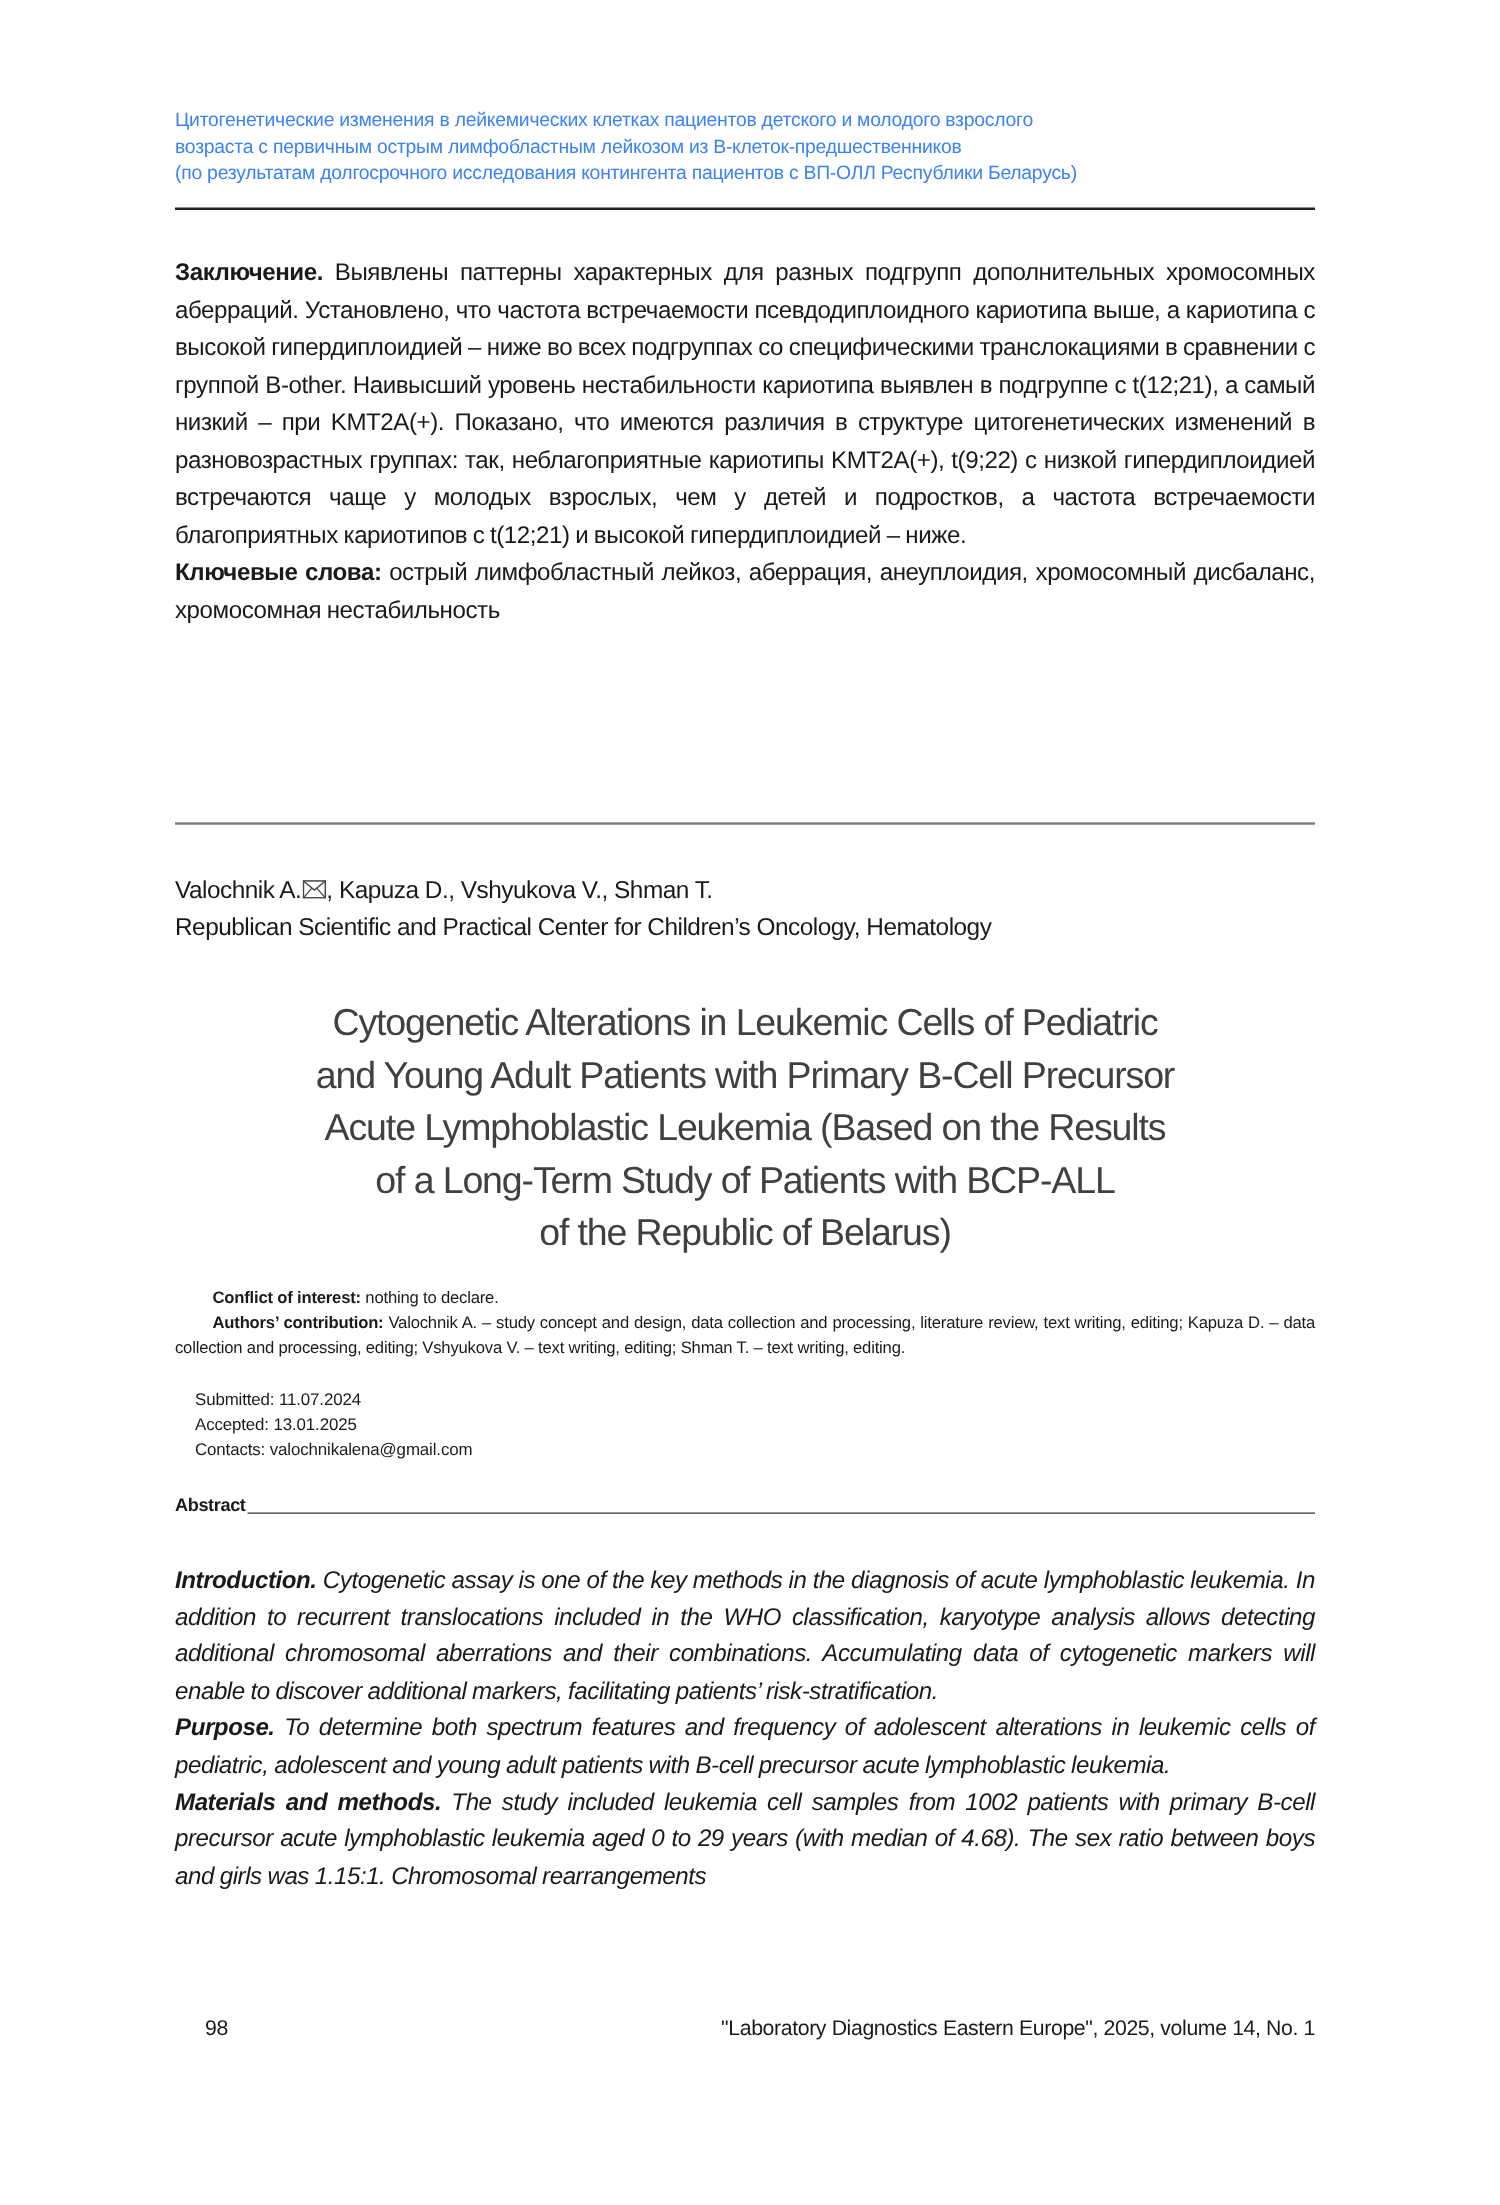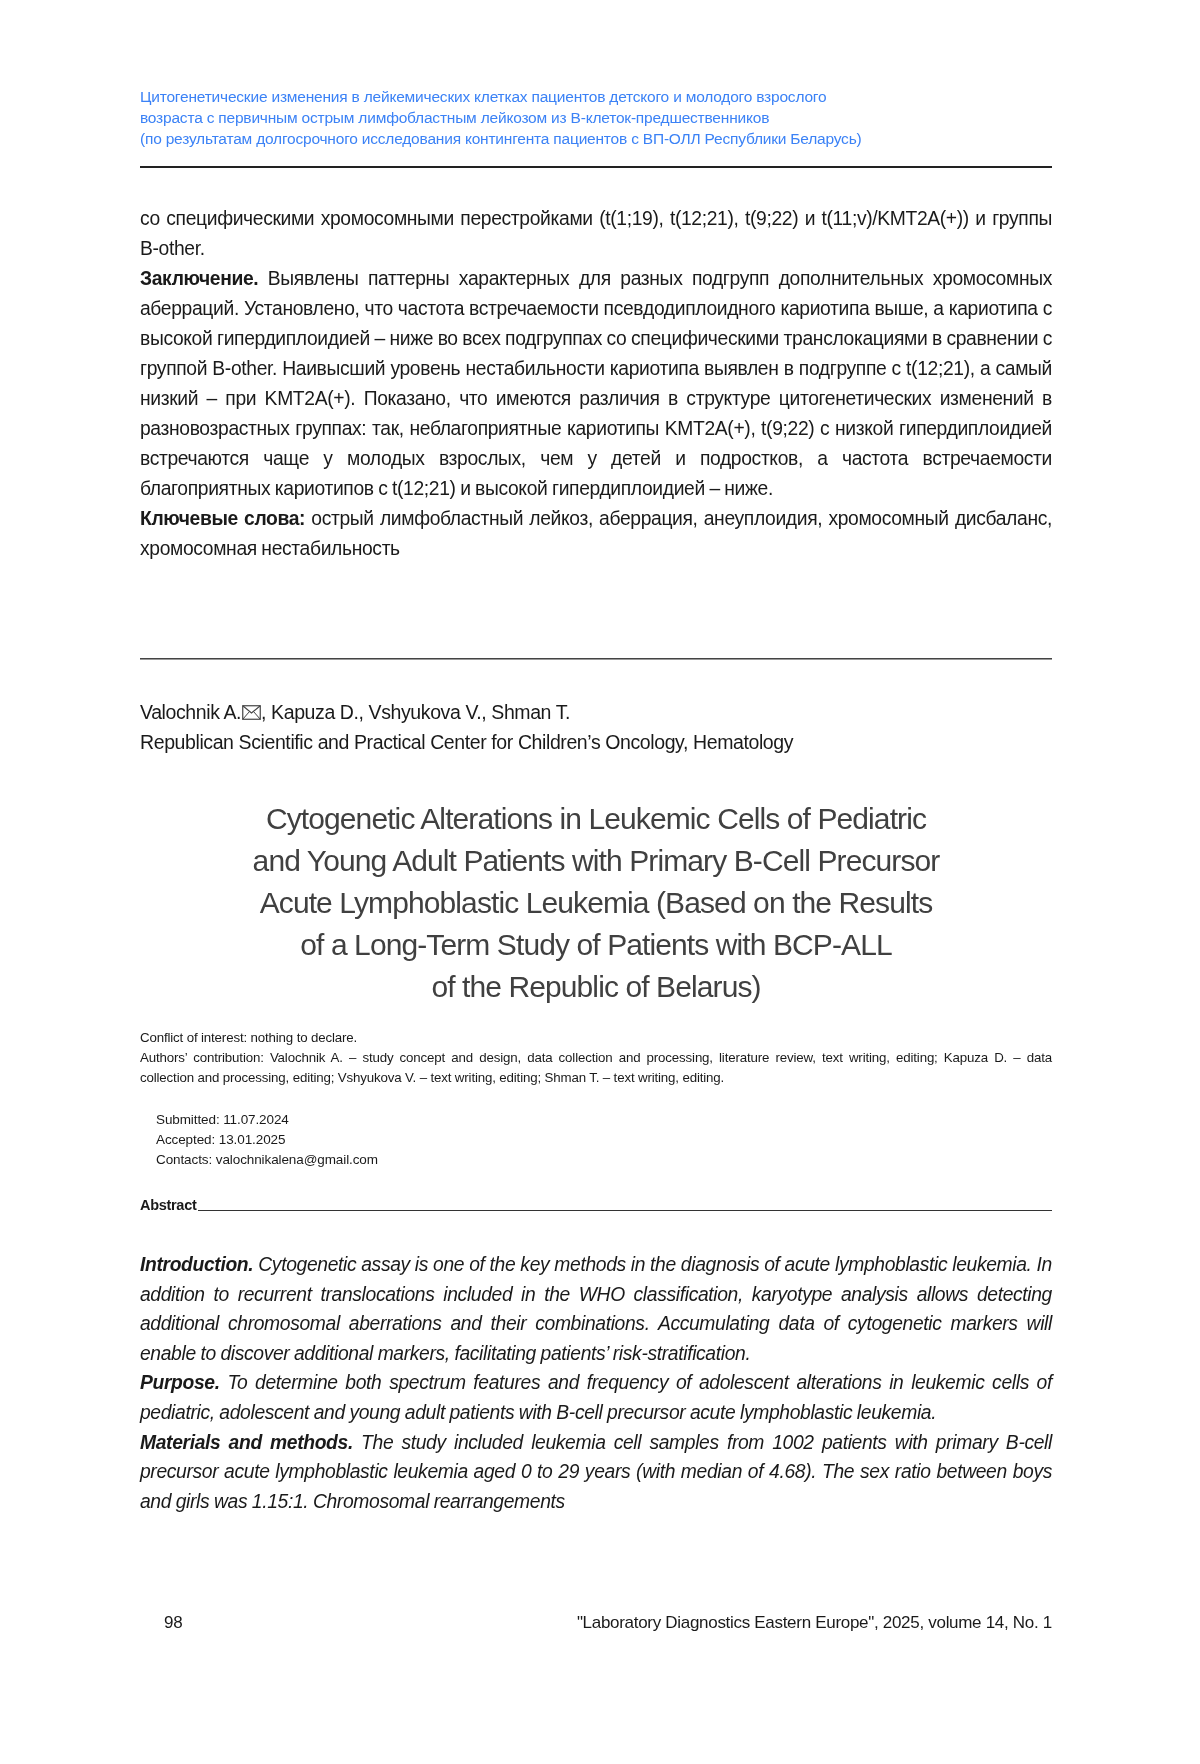--- a/index.html
+++ b/index.html
@@ -93,21 +93,21 @@
     .meta {
       position: absolute;
       top: 1028px;
       left: 0;
       width: 912px;
       font-size: 13.3px;
       line-height: 20px;
       letter-spacing: -0.15px;
     }
     .meta p { margin: 0; text-align: justify; }
-    .meta b { font-weight: normal; }
+    .meta b { font-weight: bold; margin-left: 30px; }
     .dates {
       position: absolute;
       top: 1110px;
       left: 16px;
       font-size: 13.5px;
       line-height: 20px;
       letter-spacing: -0.1px;
     }
     .dates div { white-space: nowrap; }
     .abstract-heading {
@@ -172,21 +172,20 @@
 <div class="page">
 
   <div class="running-header">
     <div>Цитогенетические изменения в лейкемических клетках пациентов детского и молодого взрослого</div>
     <div>возраста с первичным острым лимфобластным лейкозом из В-клеток-предшественников</div>
     <div>(по результатам долгосрочного исследования контингента пациентов с ВП-ОЛЛ Республики Беларусь)</div>
   </div>
   <div class="header-rule"></div>
 
   <div class="ru-abstract">
-    <p>со специфическими хромосомными перестройками (t(1;19), t(12;21), t(9;22) и t(11;v)/KMT2A(+)) и группы B-other.</p>
     <p><b>Заключение.</b><span> Выявлены паттерны характерных для разных подгрупп дополнительных хромосомных аберраций. Установлено, что частота встречаемости псевдодиплоидного кариотипа выше, а кариотипа с высокой гипердиплоидией – ниже во всех подгруппах со специфическими транслокациями в сравнении с группой B-other. Наивысший уровень нестабильности кариотипа выявлен в подгруппе с t(12;21), а самый низкий – при KMT2A(+). Показано, что имеются различия в структуре цитогенетических изменений в разновозрастных группах: так, неблагоприятные кариотипы KMT2A(+), t(9;22) с низкой гипердиплоидией встречаются чаще у молодых взрослых, чем у детей и подростков, а частота встречаемости благоприятных кариотипов с t(12;21) и высокой гипердиплоидией – ниже.</span></p>
     <p><b>Ключевые слова:</b><span> острый лимфобластный лейкоз, аберрация, анеуплоидия, хромосомный дисбаланс, хромосомная нестабильность</span></p>
   </div>
 
   <div class="sep-rule"></div>
 
   <div class="authors">
     <div><span>Valochnik A.</span><span class="mail-icon"><svg width="19" height="15" viewBox="0 0 19 15">
             <rect x="0.75" y="0.75" width="17.5" height="13.5" fill="none" stroke="#444" stroke-width="1.2"></rect>
             <polyline points="0.75,0.75 9.5,8 18.25,0.75" fill="none" stroke="#444" stroke-width="1.1"></polyline>

